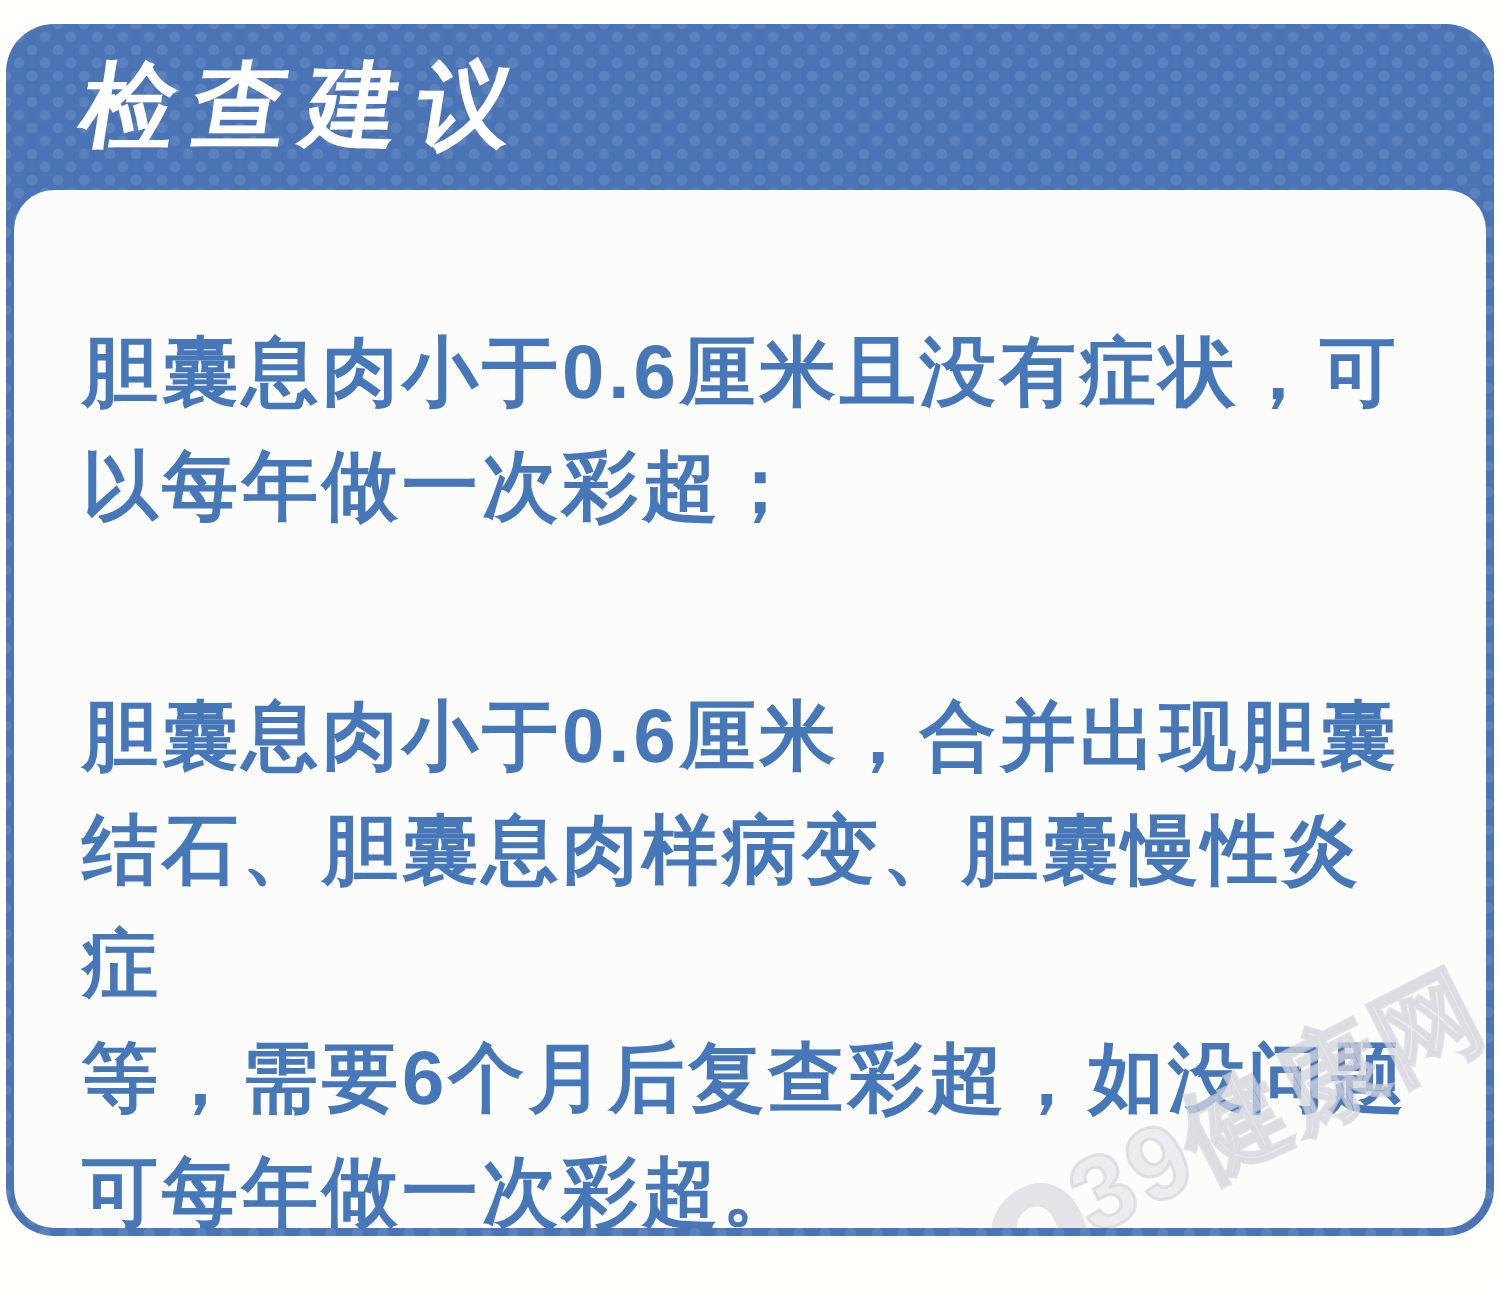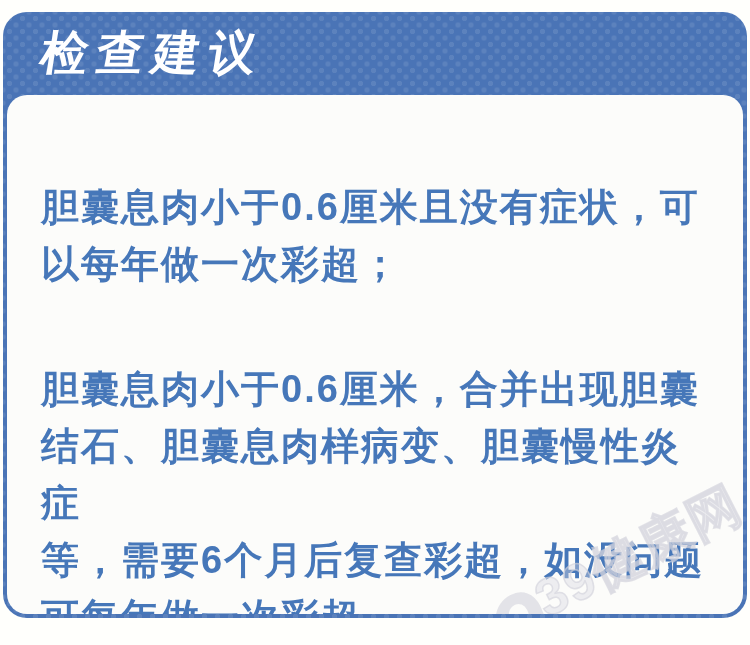--- a/index.html
+++ b/index.html
@@ -45,21 +45,21 @@
     white-space:nowrap;
   }
   .content-card {
     position:absolute;
     left:4px; right:4px; top:83px; bottom:4px;
     border-radius:20px;
     background:#fcfcfa;
     overflow:hidden;
   }
   .card-content {
-    padding:84px 32px 0 34px;
+    padding:64px 32px 0 34px;
   }
   .card-content p {
     color:#4677b9;
     font-size:38px;
     line-height:57px;
     font-weight:bold;
     letter-spacing:2px;
     white-space:pre-line;
     margin:0 0 68px 0;
   }

